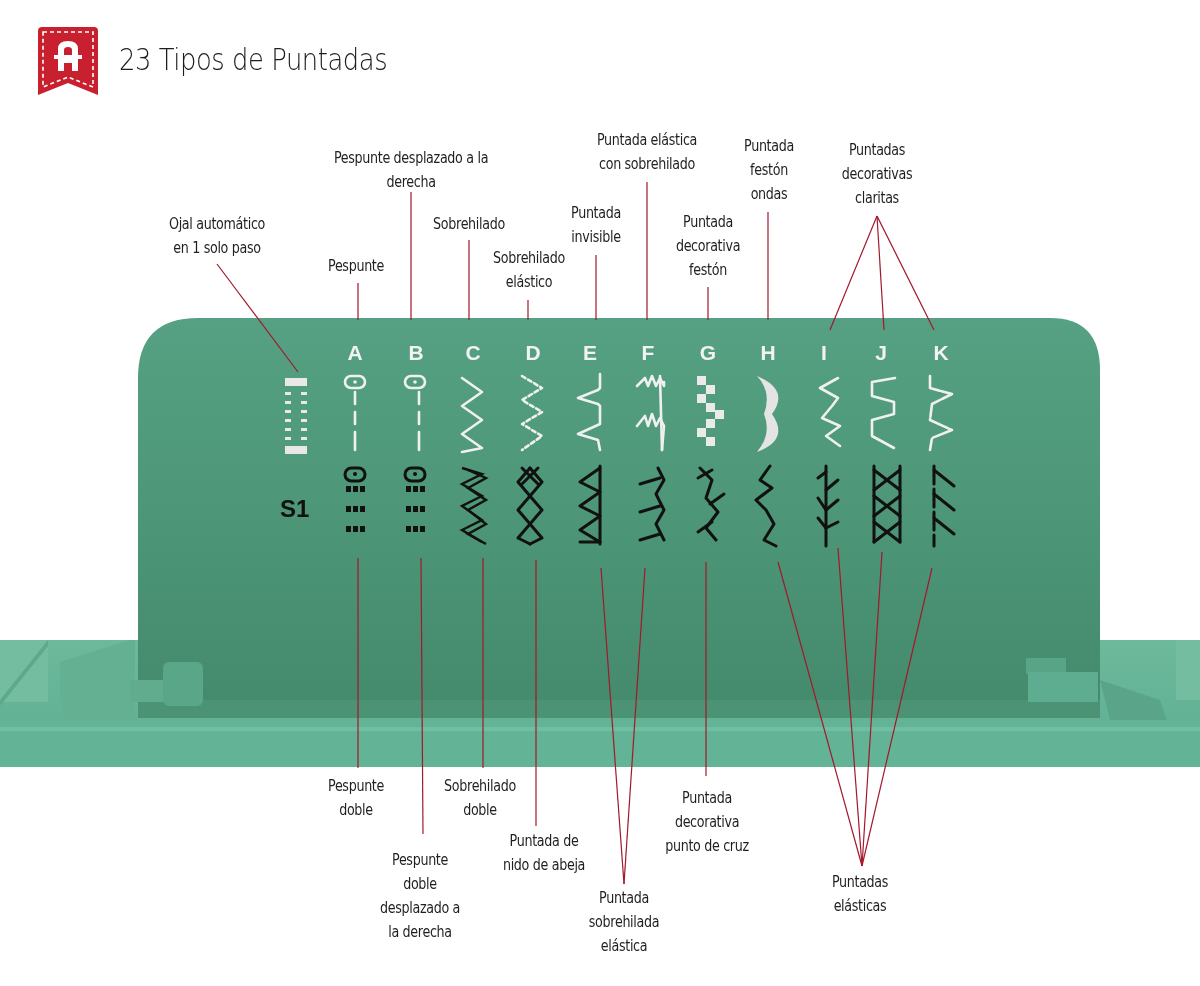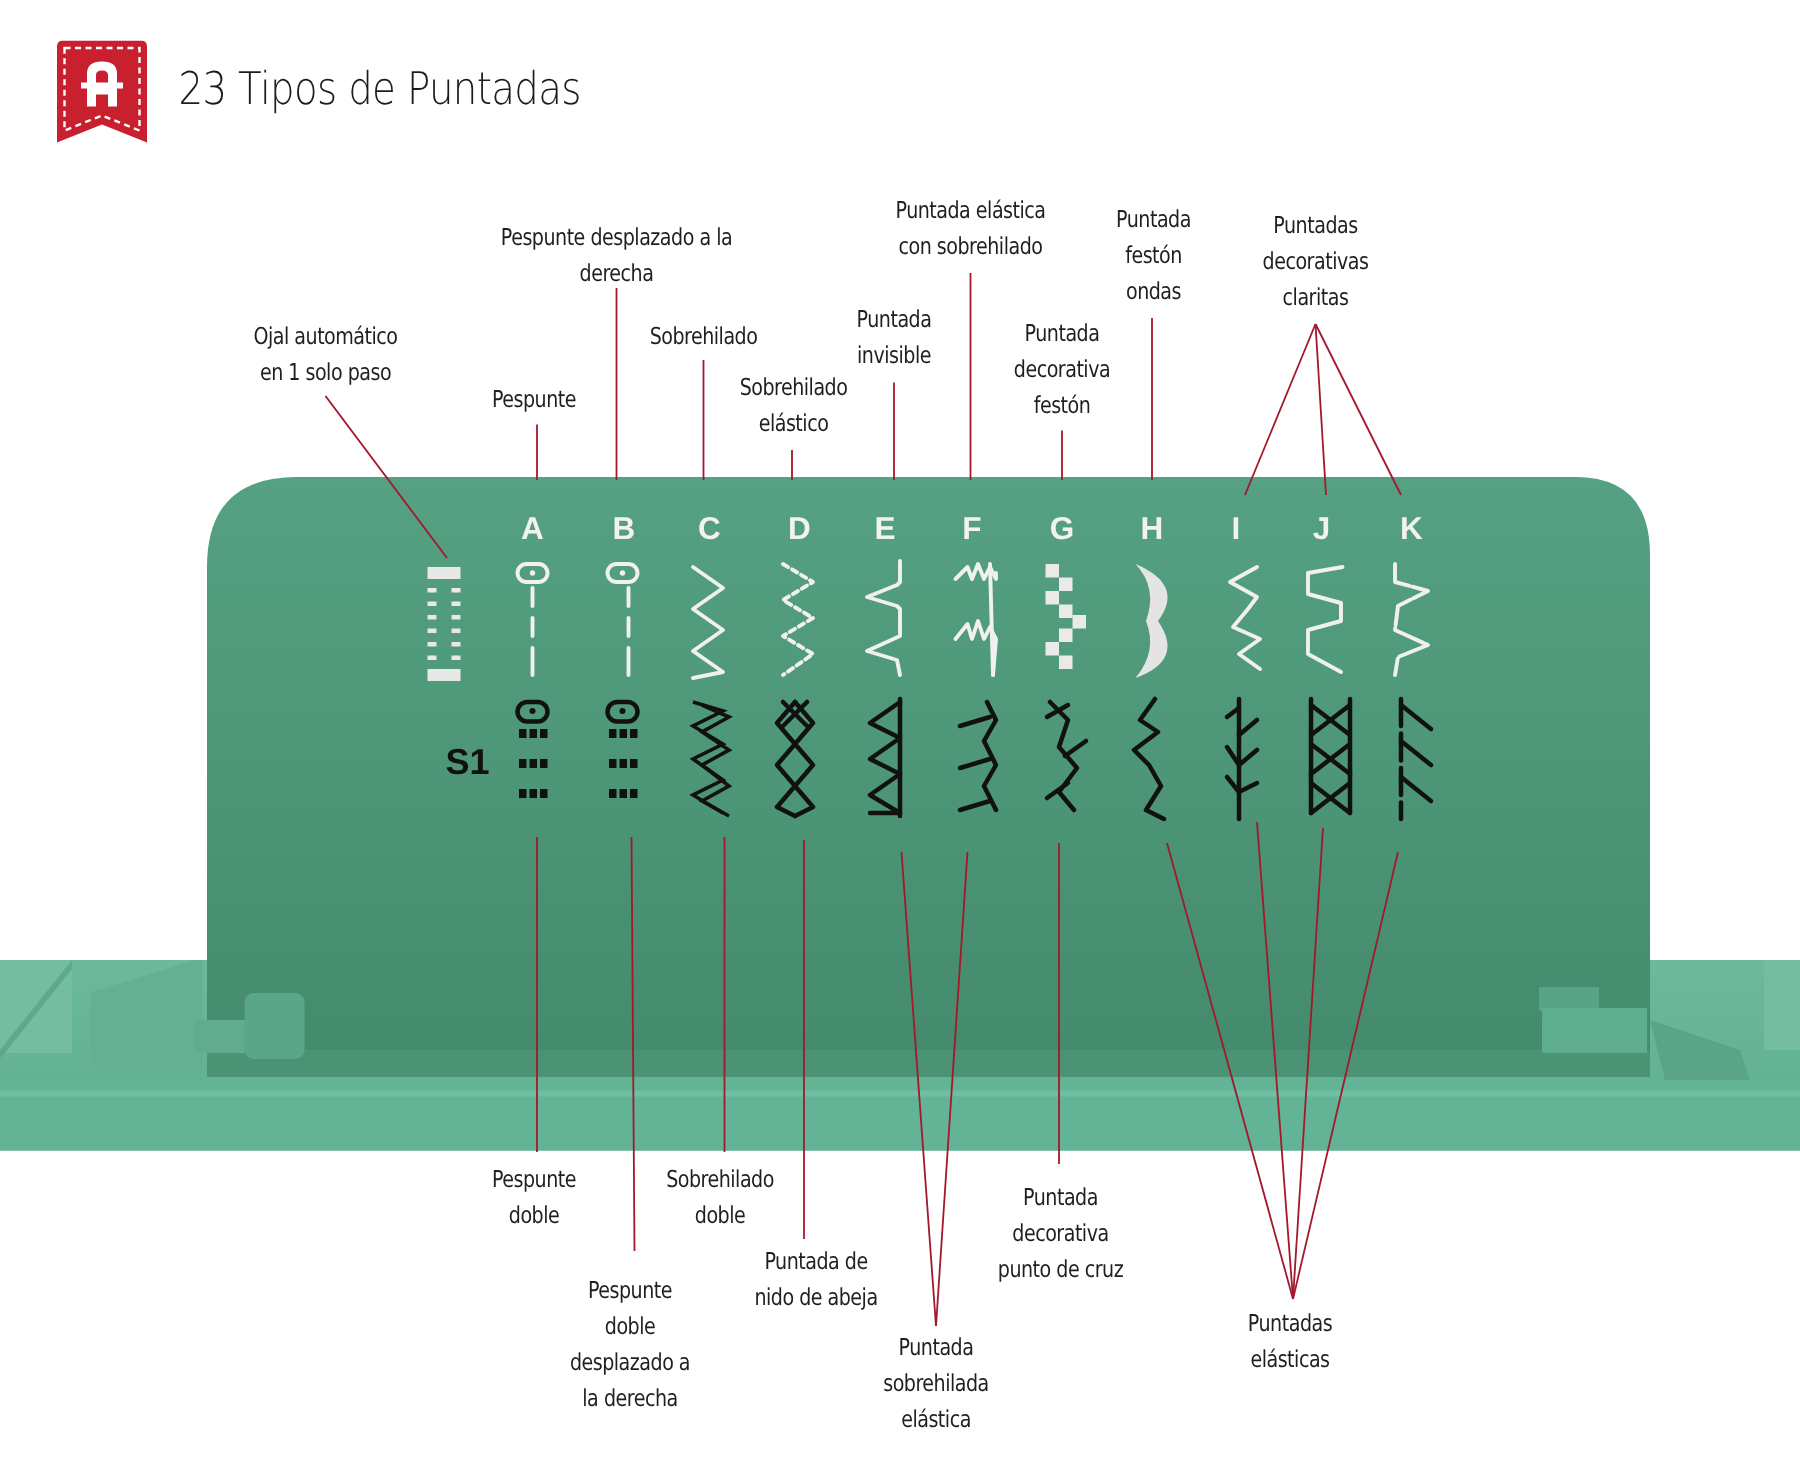--- a/index.html
+++ b/index.html
@@ -2,21 +2,21 @@
 <html><head>
 <meta charset="utf-8">
 <style>
   html,body{margin:0;padding:0;background:#fff;}
   body{width:1200px;height:986px;position:relative;overflow:hidden;font-family:"DejaVu Sans",sans-serif;}
   .lbl{position:absolute;font-family:"DejaVu Sans",sans-serif;font-size:15.5px;line-height:24px;color:#1f1f1f;text-align:center;letter-spacing:-0.4px;transform:scaleX(0.82);transform-origin:center top;white-space:pre-line;}
   #title{position:absolute;left:119px;top:42px;font-size:30px;color:#1c1c1c;letter-spacing:-0.5px;transform:scaleX(0.86);transform-origin:left top;font-family:"DejaVu Sans",sans-serif;font-weight:300;}
   #logo{position:absolute;left:36px;top:27px;width:64px;height:70px;}
   svg.full{position:absolute;left:0;top:0;}
   .letter{position:absolute;top:341px;font-family:"Liberation Sans",sans-serif;font-weight:bold;font-size:21px;color:#f2f2f2;width:30px;text-align:center;}
-  #s1{position:absolute;left:297px;top:495px;font-family:"Liberation Sans",sans-serif;font-weight:bold;font-size:24px;color:#111;}
+  #s1{position:absolute;left:280px;top:495px;font-family:"Liberation Sans",sans-serif;font-weight:bold;font-size:24px;color:#111;}
 </style>
 </head>
 <body>
 
 <svg id="logo" viewBox="0 0 64 70">
   <path d="M2 4 Q2 0 6 0 L58 0 Q62 0 62 4 L62 68 L32 56 L2 68 Z" fill="#c8202f"></path>
   <path d="M7 5 L57 5 L57 60 L32 50 L7 60 Z" fill="none" stroke="#fff" stroke-width="1.6" stroke-dasharray="4 3"></path>
   <path d="M22 44 L22 22 Q22 14 32 14 Q42 14 42 22 L42 44 L36 44 L36 36 L28 36 L28 44 Z M28 30 L36 30 L36 23 Q36 20 32 20 Q28 20 28 23 Z" fill="#fff"></path>
   <rect x="18" y="28" width="28" height="4" fill="#fff"></rect>
 </svg>

